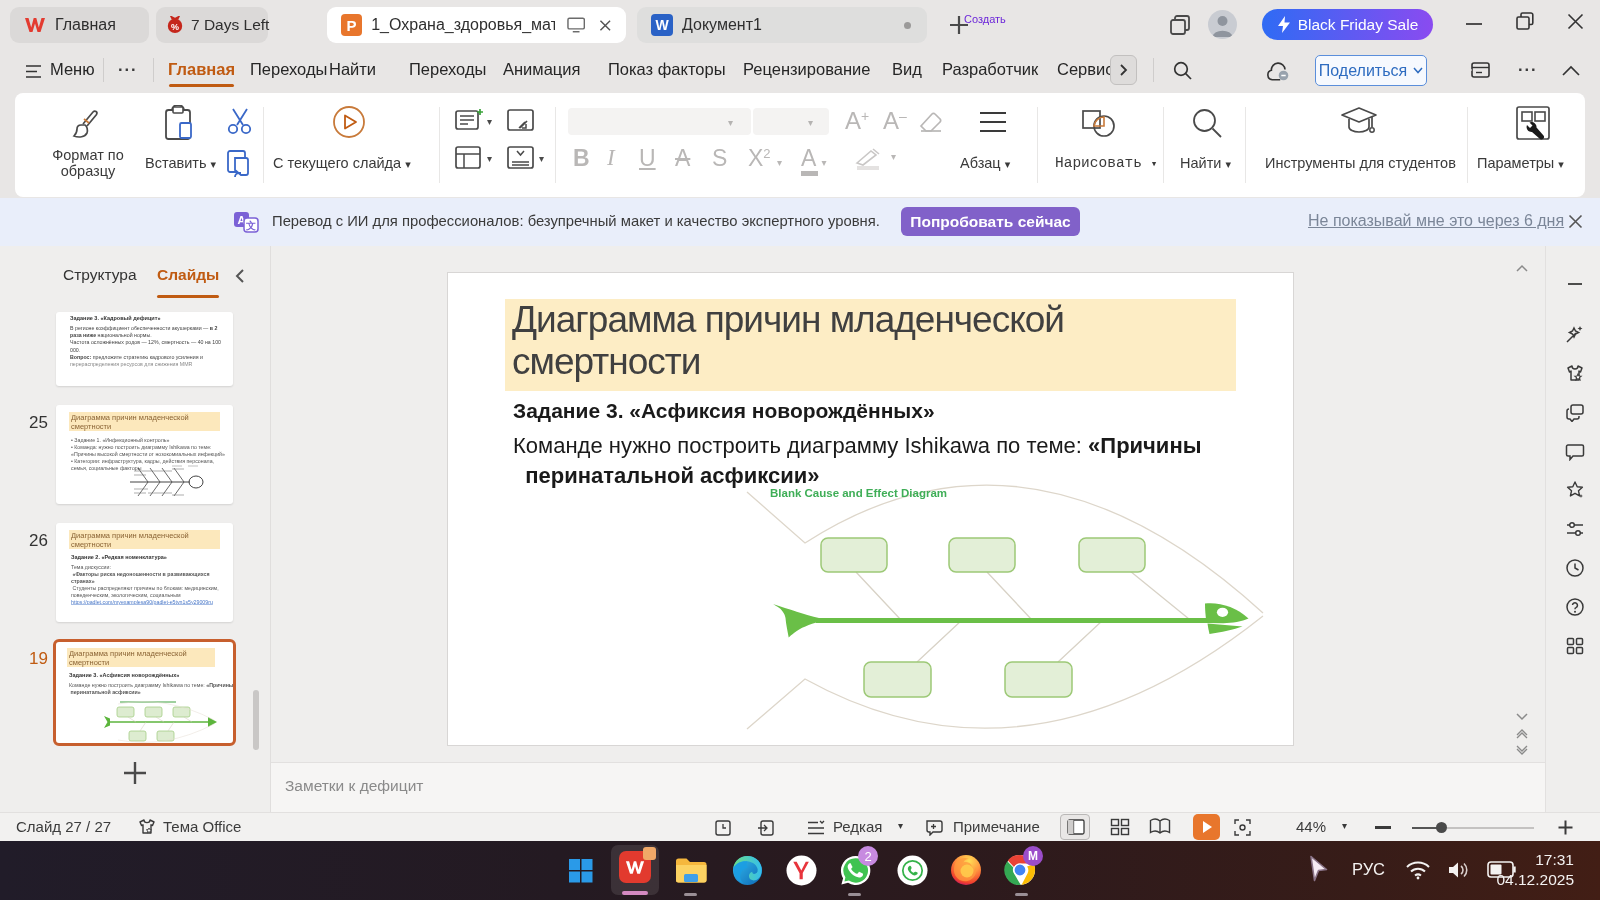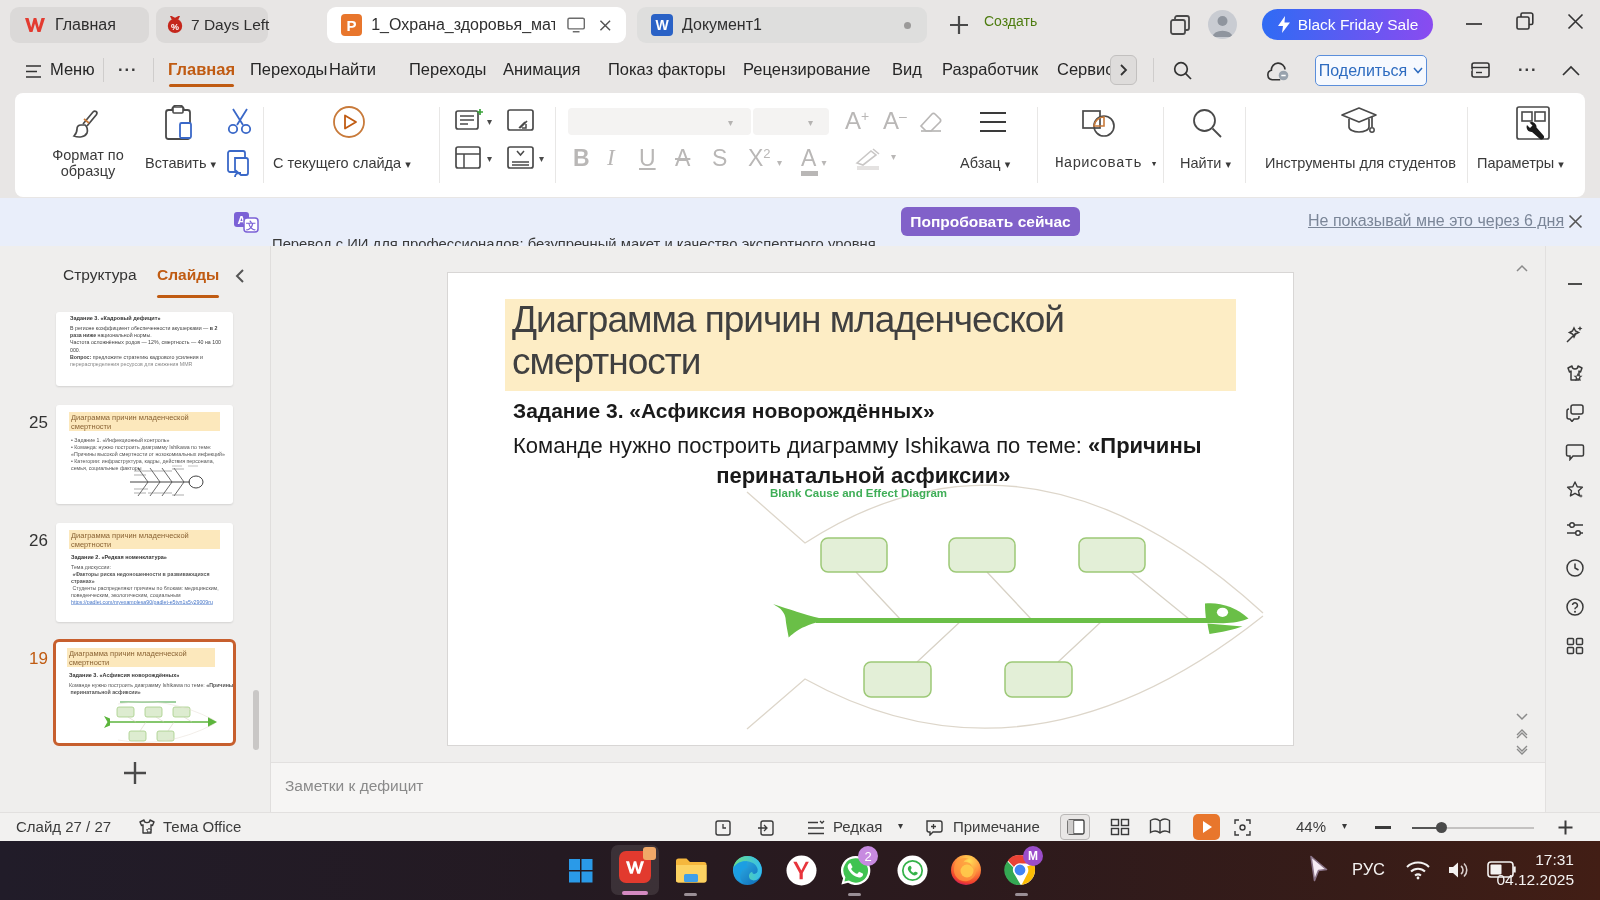--- a/index.html
+++ b/index.html
@@ -64,21 +64,21 @@
   <div class="tabpill" style="left:637px; width:290px; background:#dededd;">
     <div style="width:22px;height:22px;background:#2a62c6;border-radius:4px;margin-right:9px;display:flex;align-items:center;justify-content:center;color:#fff;font-weight:bold;font-size:14px;">W</div>
     <span>Документ1</span>
     <div style="position:absolute;right:16px;width:7px;height:7px;border-radius:50%;background:#9b9a99;"></div>
   </div>
   <div class="abs" style="left:946px;top:12px;width:26px;height:26px;">
     <svg width="26" height="26" viewBox="0 0 26 26">
         <path d="M13 4 V22 M4 13 H22" stroke="#4a4a4a" stroke-width="2.2"></path>
       </svg>
   </div>
-  <div class="abs" style="left:984px;top:13px;font-size:14px;color:#4d7c0f;">Создать</div>
+  <div class="abs" style="left:964px;top:13px;font-size:11px;color:#6d28d9;">Создать</div>
   <svg class="abs" style="left:1168px;top:13px;" width="24" height="24" viewBox="0 0 24 24">
       <rect x="7" y="3" width="14" height="14" rx="2" fill="none" stroke="#4a4a4a" stroke-width="1.8"></rect>
       <rect x="3" y="7" width="14" height="14" rx="2" fill="#e8e6e5" stroke="#4a4a4a" stroke-width="1.8"></rect>
     </svg>
   <div class="abs" style="left:1208px;top:10px;width:29px;height:29px;border-radius:50%;background:#c9ccd2;overflow:hidden;">
     <svg width="29" height="29" viewBox="0 0 29 29">
         <circle cx="14.5" cy="11" r="5" fill="#8f959e"></circle>
         <path d="M4 27 a11 9 0 0 1 21 0 Z" fill="#8f959e"></path>
       </svg>
   </div>
@@ -271,21 +271,21 @@
   <div class="rlabel" style="left:1462px;top:62px;">Параметры <span style="font-size:11px;">▾</span></div>
 </div>
   </div>
 <div id="banner">
   <svg class="abs" style="left:233px;top:11px;" width="26" height="26" viewBox="0 0 26 26">
     <rect x="1" y="3" width="15" height="15" rx="3" fill="#7b61d6"></rect>
     <text x="8.5" y="14.5" font-size="11" fill="#fff" text-anchor="middle" font-weight="bold">A</text>
     <rect x="11" y="9" width="14" height="14" rx="3" fill="#fff" stroke="#7b61d6" stroke-width="1.5"></rect>
     <text x="18" y="20" font-size="10" fill="#7b61d6" text-anchor="middle" font-weight="bold">文</text>
   </svg>
-  <div class="abs" style="left:272px;top:15px;font-size:14.8px;color:#3a3a3a;margin-top:23px;">Перевод с ИИ для профессионалов: безупречный макет и качество экспертного уровня.</div>
+  <div class="abs" style="left:272px;top:15px;font-size:14.8px;color:#3a3a3a;">Перевод с ИИ для профессионалов: безупречный макет и качество экспертного уровня.</div>
   <div class="abs" style="left:901px;top:9px;width:179px;height:29px;background:#8161c9;border-radius:6px;color:#fff;font-size:15.5px;font-weight:bold;display:flex;align-items:center;justify-content:center;">Попробовать сейчас</div>
   <div class="abs" style="left:1308px;top:14px;font-size:16px;color:#7b8698;text-decoration:underline;">Не показывай мне это через 6 дня</div>
   <svg class="abs" style="left:1568px;top:16px;" width="15" height="15" viewBox="0 0 15 15">
       <path d="M1.5 1.5 L13.5 13.5 M13.5 1.5 L1.5 13.5" stroke="#555" stroke-width="1.6"></path>
     </svg>
 </div>
 <div id="main">
   <div id="leftpanel">
     <div class="abs" style="left:63px;top:20px;font-size:15.5px;color:#333;">Структура</div>
     <div class="abs" style="left:157px;top:20px;font-size:15.5px;color:#c05b12;font-weight:bold;">Слайды<div style="position:absolute;left:0;right:0;top:29px;height:3px;background:#c05b12;border-radius:2px;"></div></div>
@@ -356,21 +356,21 @@
           <path d="M14 3 V25 M3 14 H25" stroke="#4a4a4a" stroke-width="2.4"></path>
         </svg>
     </div>
     <div class="abs" style="left:253px;top:444px;width:6px;height:60px;background:#c9c7c6;border-radius:3px;"></div>
   </div>
   <div id="canvas">
     <div id="slide">
       <div style="position:absolute;left:57px;top:26px;width:731px;height:92px;background:#fdedc5;"></div>
       <div style="position:absolute;left:64px;top:26px;font-size:37px;color:#404040;line-height:42px;letter-spacing:-1px;">Диаграмма причин младенческой<br>смертности</div>
       <div style="position:absolute;left:65px;top:126px;font-size:21px;font-weight:bold;color:#1a1a1a;">Задание 3. «Асфиксия новорождённых»</div>
-      <div style="position:absolute;left:65px;top:158px;font-size:22px;color:#1a1a1a;line-height:30px;text-align:center;">Команде нужно построить диаграмму Ishikawa по теме: <b>«Причины</b><br>&nbsp;&nbsp;<b>перинатальной асфиксии»</b></div>
+      <div style="position:absolute;left:65px;top:158px;font-size:22px;color:#1a1a1a;line-height:30px;">Команде нужно построить диаграмму Ishikawa по теме: <b>«Причины</b><br>&nbsp;&nbsp;<b>перинатальной асфиксии»</b></div>
       <svg style="position:absolute;left:100px;top:195px;" width="740" height="280" viewBox="0 0 740 280">
 
         <path d="M199 24 L257 75 Q480.5 -69 715 145" fill="none" stroke="#ddd6ca" stroke-width="1.3"></path>
         <path d="M199 261 L257 211 Q480.5 334.5 715 148" fill="none" stroke="#ddd6ca" stroke-width="1.3"></path>
 
         <path d="M308 104 L353 152 M439 104 L484 152 M582 103 L641 151 M369 194 L414 152 M510 194 L555 152" stroke="#d8d2c6" stroke-width="1.3"></path>
 
         <rect x="268" y="150" width="400" height="5" fill="#6abf47"></rect>
 
         <path d="M225 136 C241 141 257 147 271 150 L271 154 C262 156 252 160 246 165 C244 166.5 242 168 240.7 169.5 C239.5 163 238 156 237.5 150 C237 146 233.5 141 229.5 138.8 C227.5 137.6 226.3 136.8 225 136 Z" fill="#6abf47"></path>

